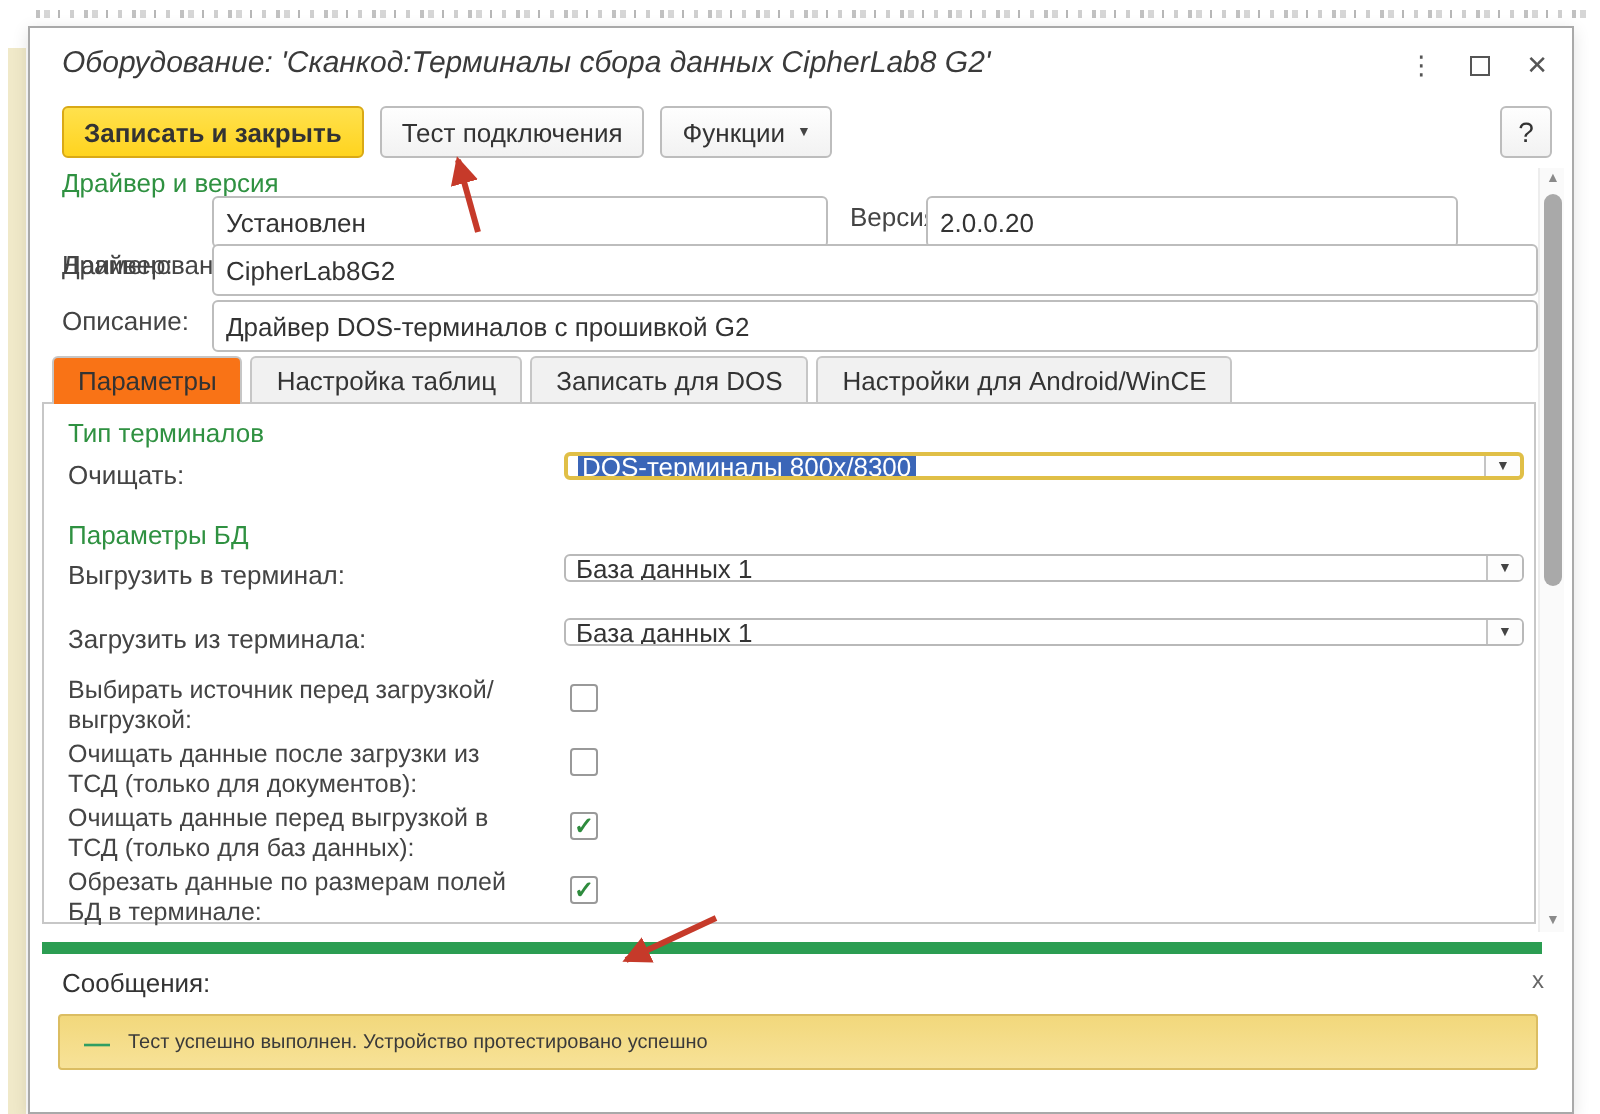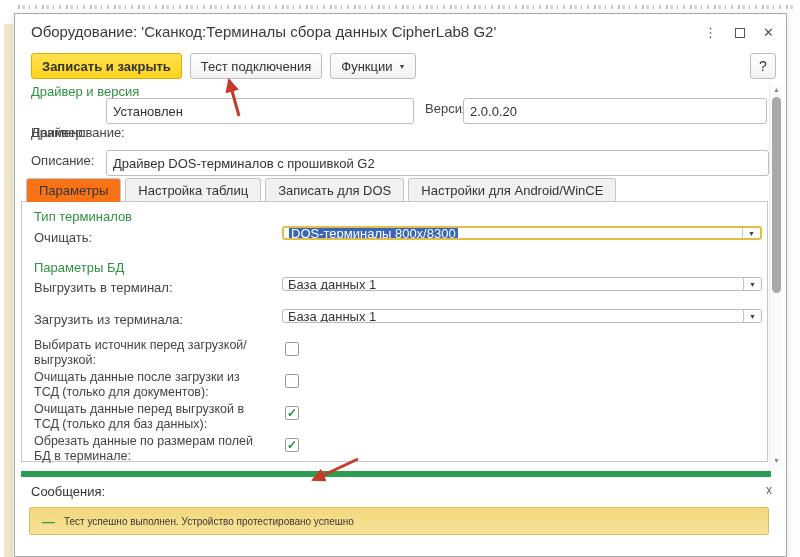--- a/index.html
+++ b/index.html
@@ -7,21 +7,21 @@
   body { font-family:"Liberation Sans", sans-serif; background:#ffffff; position:relative; overflow:hidden; }
 
   
   .noise { position:absolute; left:18px; right:3px; top:5px; height:4px; opacity:.65;
     background:repeating-linear-gradient(90deg,#a0a0a0 0 2px,transparent 2px 4px,#c0c0c0 4px 7px,transparent 7px 11px,#909090 11px 12px,transparent 12px 17px,#b5b5b5 17px 19px,transparent 19px 24px); }
   .bgstrip { position:absolute; left:4px; top:24px; width:9px; bottom:0; background:#f0e9c9; }
 
   .dialog { position:absolute; left:14px; top:13px; width:773px; height:544px; background:#fff;
     border:1px solid #a9a9a9; box-shadow:0 2px 8px rgba(0,0,0,.12); }
 
-  .title { position:absolute; left:16px; top:9px; font-size:15px; color:#3a3a3a; white-space:nowrap; }
+  .title { position:absolute; left:16px; top:9px; font-size:15px; color:#3a3a3a; white-space:nowrap;font-style:italic; }
   .winctrls { position:absolute; top:11px; right:12px; display:flex; gap:18px; align-items:center; }
   .wbtn { color:#555; font-size:13px; line-height:16px; cursor:default; text-align:center; }
   .maxbox { width:10px; height:10px; border:1.5px solid #555; }
 
   .toolbar { position:absolute; left:16px; top:39px; display:flex; gap:8px; }
   .btn { height:26px; padding:0 10px; font-size:13px; color:#333; background:linear-gradient(#fefefe,#f2f2f2);
     border:1px solid #bdbdbd; border-radius:3px; display:inline-flex; align-items:center; gap:6px; }
   .btn-primary { background:linear-gradient(#ffe14d,#ffd41f); border:1px solid #d9a916; font-weight:bold; }
   .caret { font-size:7px; color:#444; }
   .help-btn { position:absolute; right:10px; top:39px; width:26px; height:26px; font-size:14px; color:#333;
@@ -94,23 +94,24 @@
       <span class="caret">▼</span>
     </button>
   </div>
   <button class="help-btn">?</button>
 
   <div class="green-title" style="left:16px; top:70px;">Драйвер и версия</div>
 
   <div class="flabel" style="left:16px; top:84px;margin-top:24px;">Драйвер:</div>
   <input class="tb" style="left: 91px; top: 84px; width: 308px;" readonly="" value="Установлен">
   <div class="flabel" style="left:410px; top:84px;">Версия:</div>
-  <input class="tb" style="left: 448px; top: 84px; width: 304px;" readonly="" value="2.0.0.20">
+  <input class="tb" style="left: 448px; top: 84px; width: 266px;" readonly="" value="2.0.0.20">
 
   <div class="flabel" style="left:16px; top:108px;">Наименование:</div>
+  <input class="tb" style="left: 91px; top: 108px; width: 663px;" readonly="" value="CipherLab8G2">
 
   <div class="flabel" style="left:16px; top:136px;">Описание:</div>
   <input class="tb" style="left: 91px; top: 136px; width: 663px;" readonly="" value="Драйвер DOS-терминалов с прошивкой G2">
 
   <div class="tabs">
     <div class="tab active">Параметры</div>
     <div class="tab">Настройка таблиц</div>
     <div class="tab">Записать для DOS</div>
     <div class="tab">Настройки для Android/WinCE</div>
   </div>

